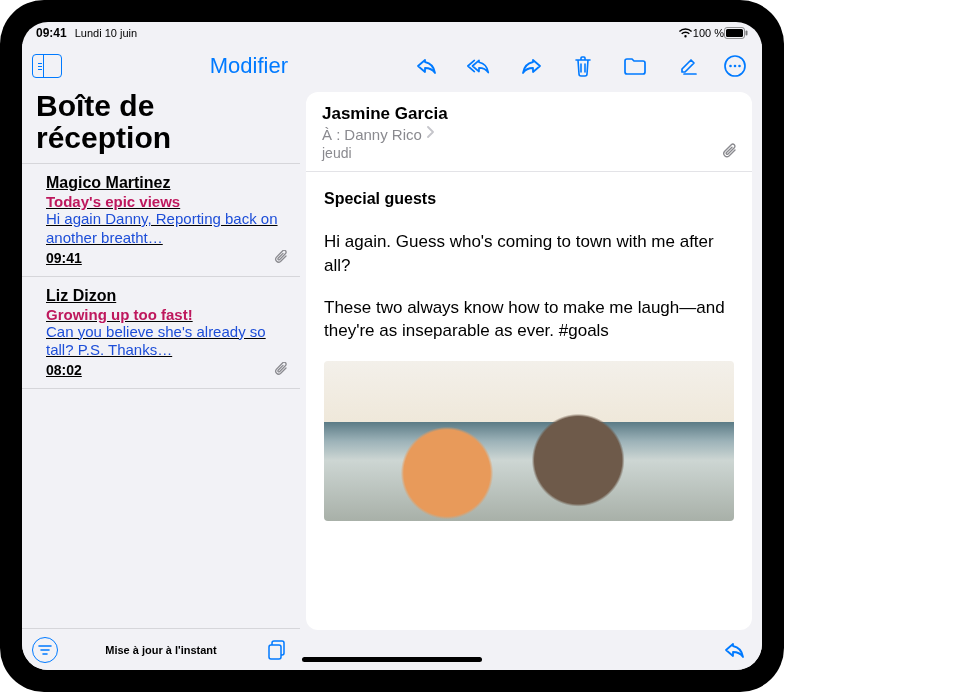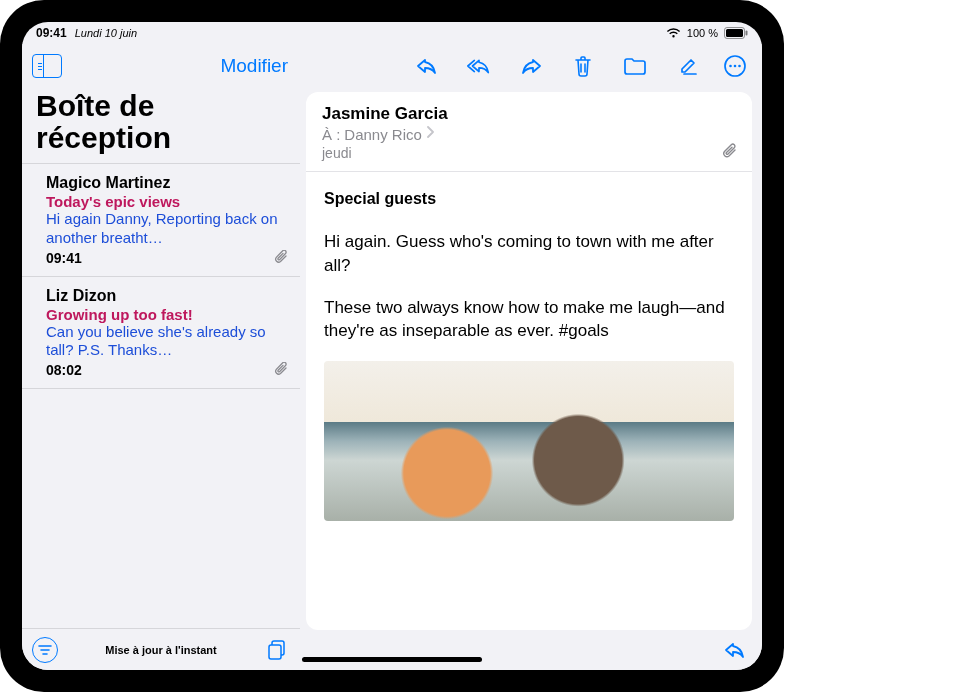--- a/index.html
+++ b/index.html
@@ -26,22 +26,22 @@
   .status-bar {
     height: 22px;
     display: flex;
     align-items: center;
     padding: 0 14px;
     font-size: 12px;
     font-weight: 600;
     color: #000;
   }
   .status-left { display: flex; gap: 8px; align-items: baseline;}
-  .status-right { margin-left: auto; display: flex; gap: 6px; align-items: center; }
-  .status-date { font-weight: 500; font-size: 11px; font-style: italic; }
+  .status-right { margin-left: auto; display: flex; align-items: center; }
+  .status-date { font-weight: 500; font-size: 11px; }
   .wifi-icon, .battery-icon { display: inline-flex; align-items: center; }
 
   
   .content { flex: 1; display: flex; min-height: 0; }
 
   .sidebar {
     width: 278px;
     background: #f2f2f6;
     display: flex;
     flex-direction: column;
@@ -59,35 +59,36 @@
     border-radius: 4px;
     display: flex; align-items: center; justify-content: flex-start;
     padding-left: 3px;
   }
   .sidebar-toggle .bar {
     width: 8px; height: 100%;
     border-right: 1.5px solid #007aff;
     display:flex; flex-direction:column; gap:2px; justify-content:center; align-items:center;
   }
   .sidebar-toggle .bar span { width:4px; height:1px; background:#007aff; }
-  .edit-button { margin-left: auto; color: #007aff; font-size: 19px; }
+  .edit-button { margin-left: auto; color: #007aff; font-size: 22px; }
 
   .inbox-title {
     font-size: 30px;
     font-weight: 800;
     line-height: 1.05;
     padding: 2px 14px 10px 14px;
     letter-spacing: 0px;
   }
 
   .message-list { flex:1; overflow:hidden; border-top: 1px solid #d6d6da; }
   .message-item {
     padding: 10px 12px 10px 24px;
     border-bottom: 1px solid #d6d6da;
     position: relative;
+    text-decoration: underline;
   }
   .message-item .sender { font-size: 16px; font-weight: 700; color:#000; }
   .message-item .subject { font-size: 15px; font-weight: 600; color:#be185d; margin-top:1px; }
   .message-item .preview {
     font-size: 15px; color:#1d4ed8; line-height:1.25;
     display: -webkit-box; -webkit-line-clamp:2; -webkit-box-orient:vertical;
     overflow:hidden; hyphens:auto;
   }
   .message-item .time-row { margin-top:2px; display:flex; align-items:center; justify-content:space-between; }
   .message-item .time { font-size:14px; font-weight:700; }

